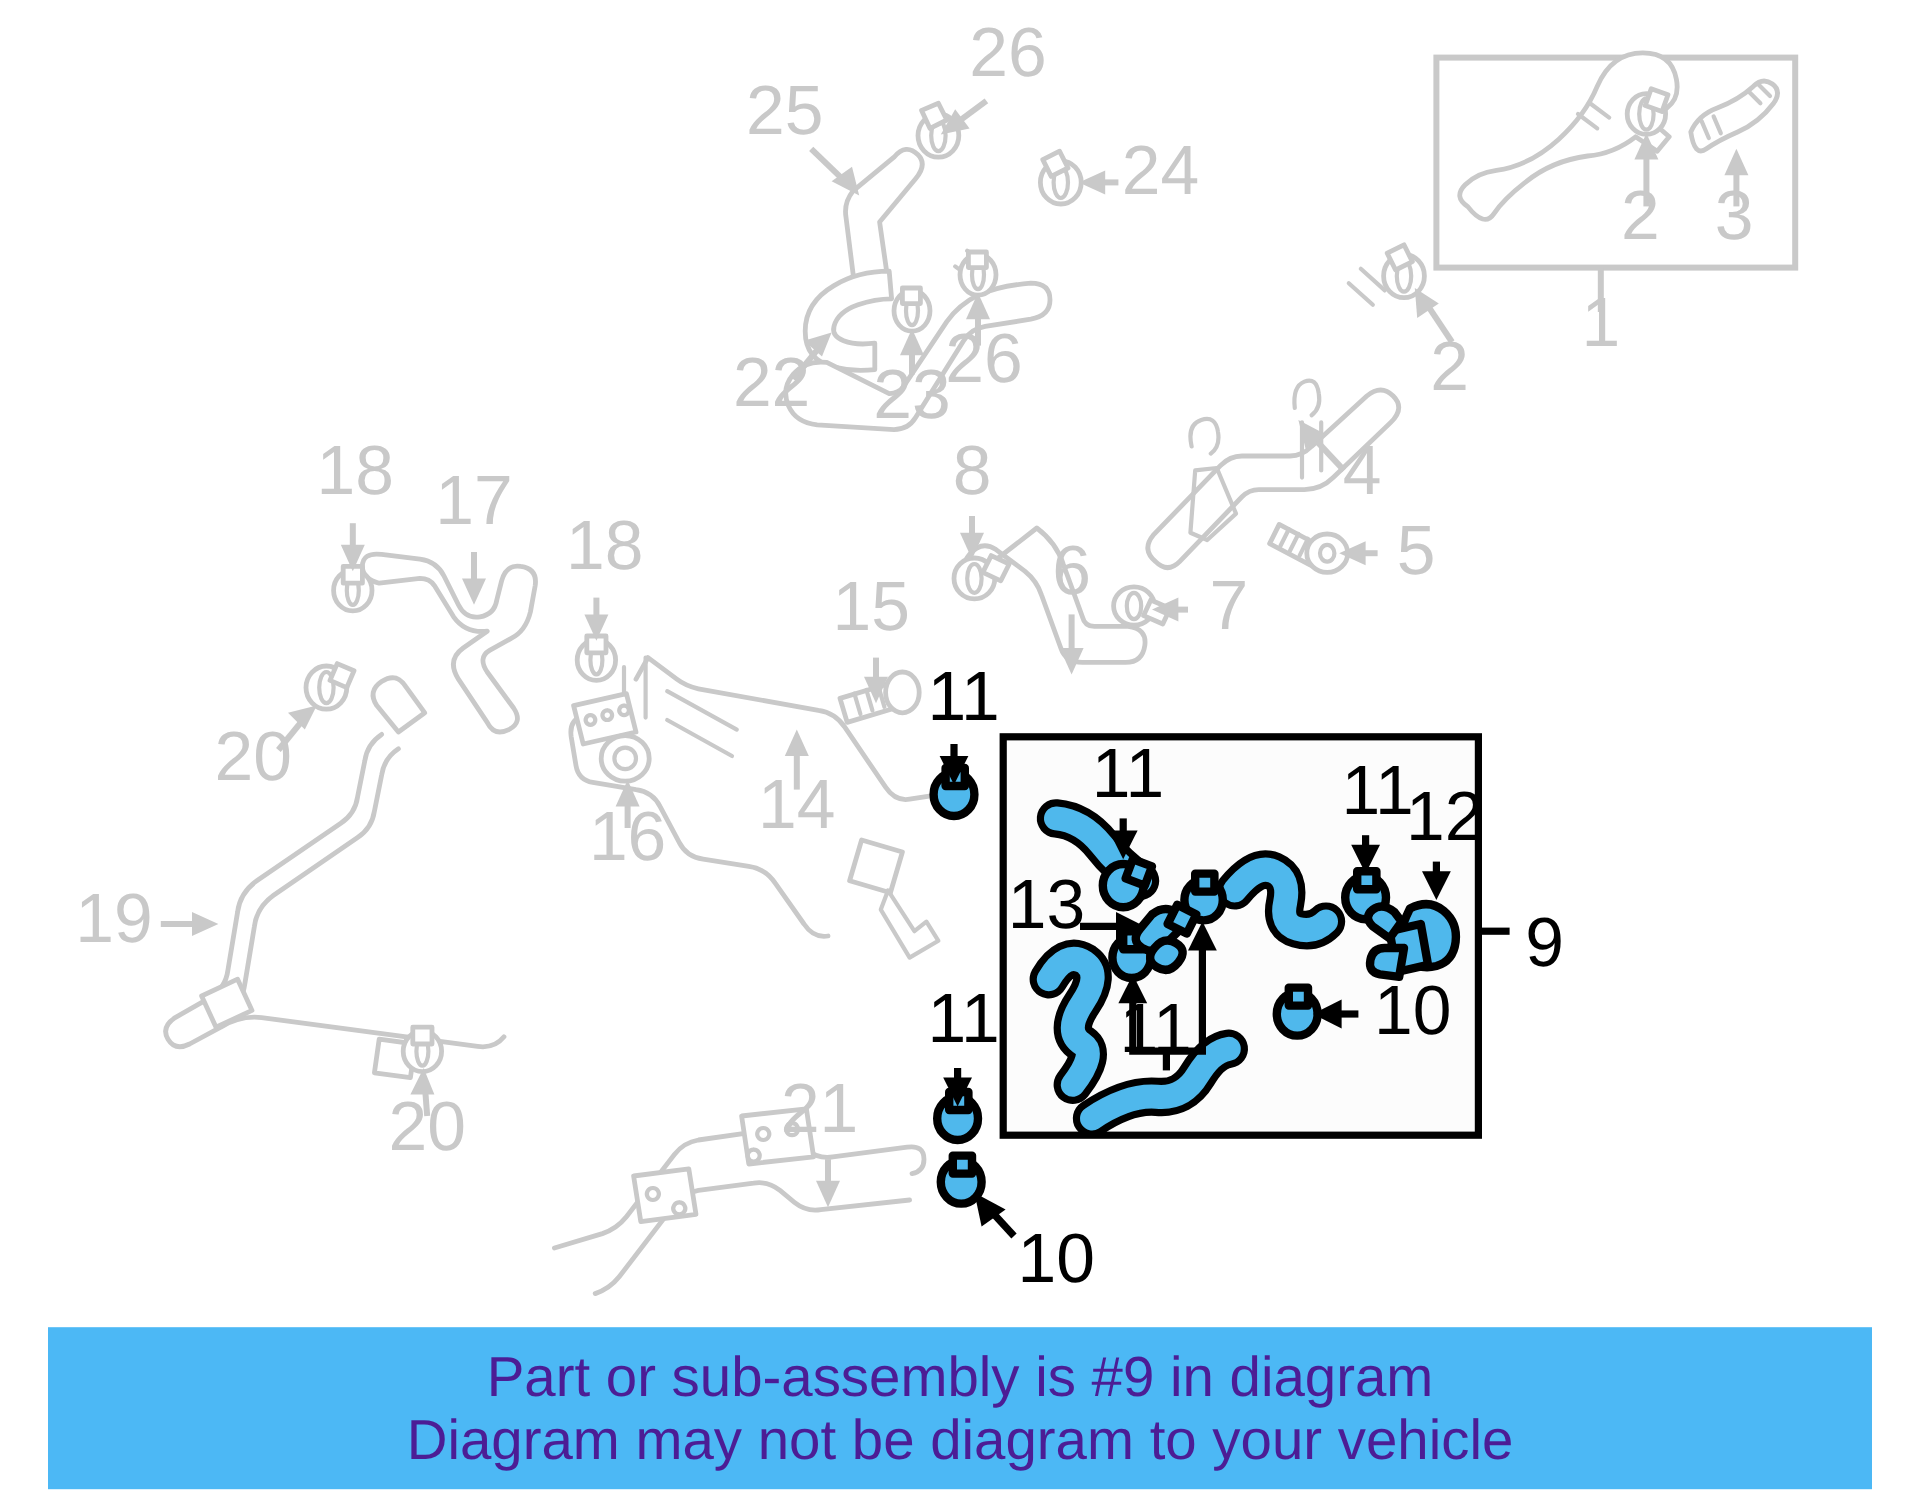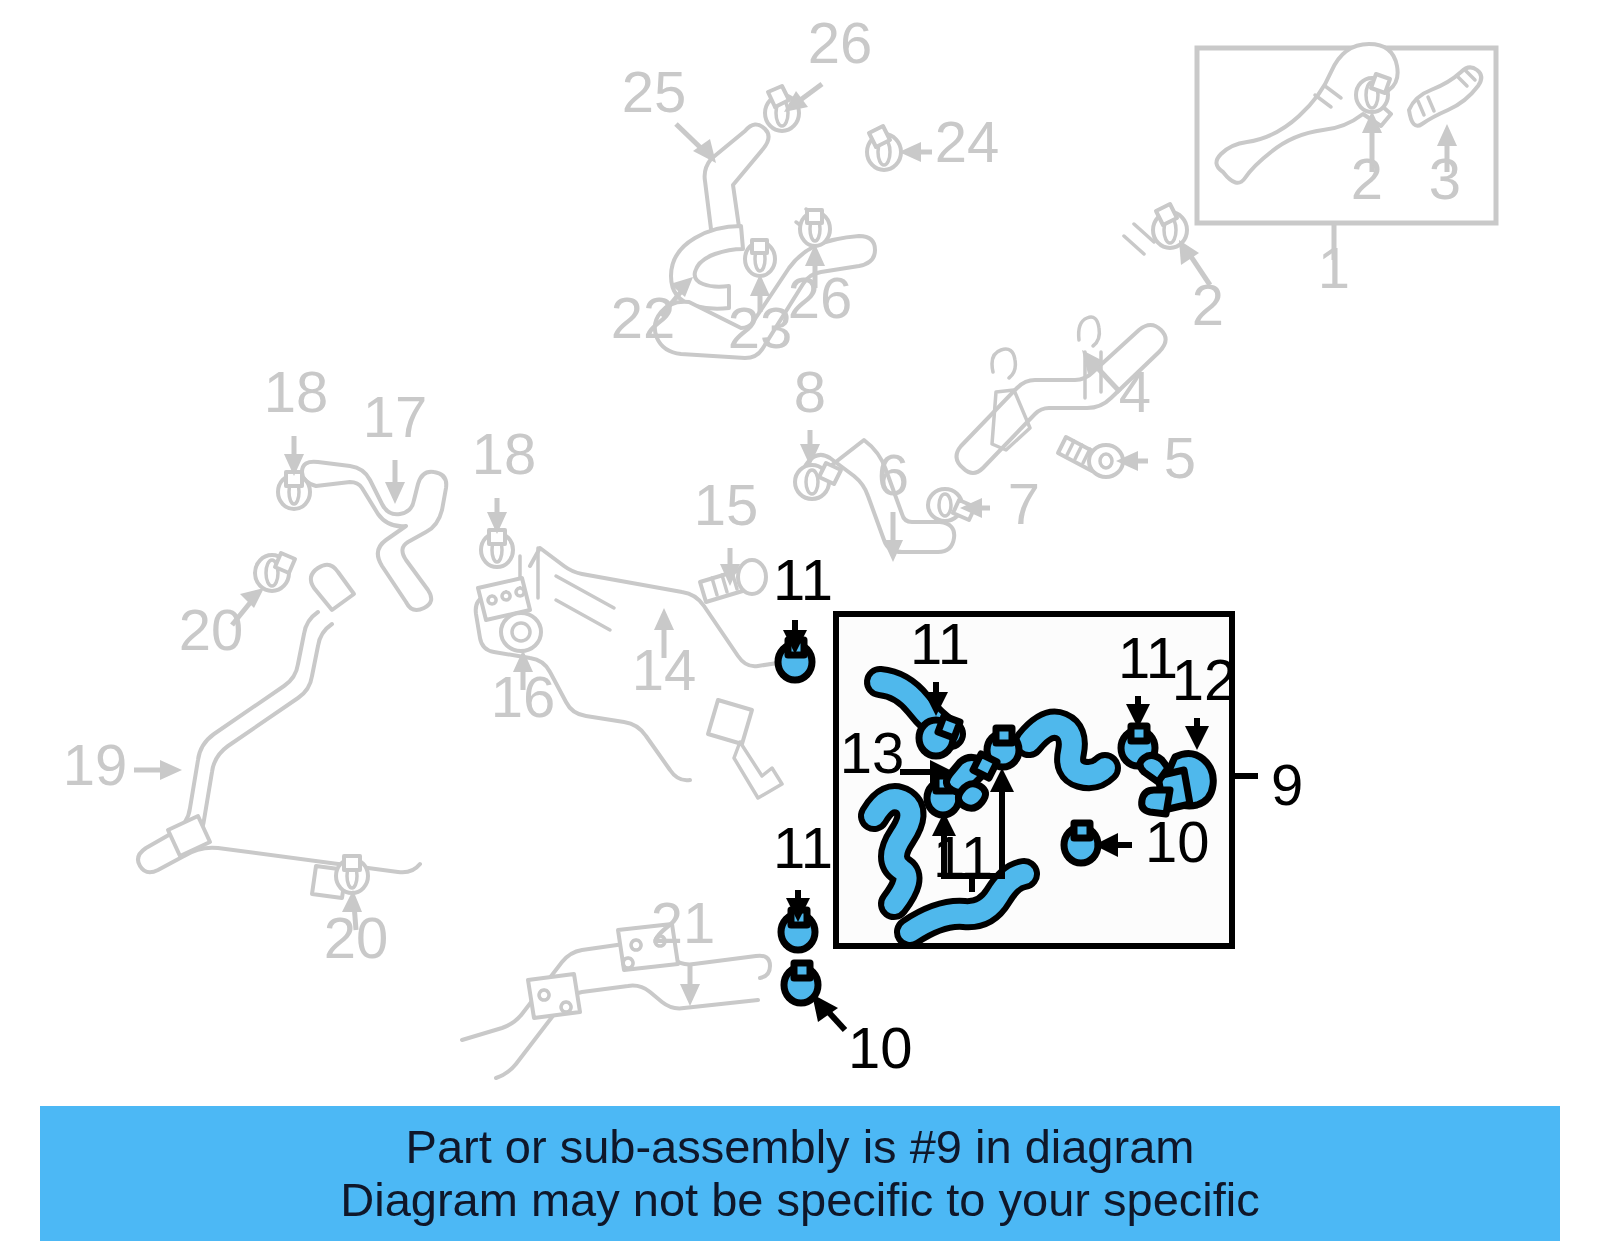--- a/index.html
+++ b/index.html
@@ -102,21 +102,21 @@
     width: 1520px;
     height: 135px;
     background: #4cb8f5;
     display: flex;
     flex-direction: column;
     align-items: center;
     justify-content: center;
     box-sizing: border-box;
   }
   #banner .banner-line {
-    color: #0f172a;
+    color: #4c1d95;
     font-family: "Liberation Sans", sans-serif;
     font-size: 47px;
     line-height: 1.12;
     text-align: center;
     white-space: nowrap;
   }
 </style>
 </head>
 <body>
 
@@ -463,16 +463,16 @@
         <text class="lbl lbl-grey" x="967" y="162" text-anchor="middle">24</text>
         <text class="lbl lbl-grey" x="654" y="112" text-anchor="middle">25</text>
         <text class="lbl lbl-grey" x="840" y="63" text-anchor="middle">26</text>
         <text class="lbl lbl-grey" x="820" y="318" text-anchor="middle">26</text>
       </g>
 
   </svg>
 
   <div id="banner" style="background: rgb(76, 184, 245);">
     <div class="banner-line">Part or sub-assembly is #9 in diagram</div>
-    <div class="banner-line">Diagram may not be specific to your specific</div>
+    <div class="banner-line">Diagram may not be diagram to your vehicle</div>
   </div>
 
 </div>
 
 </body></html>

